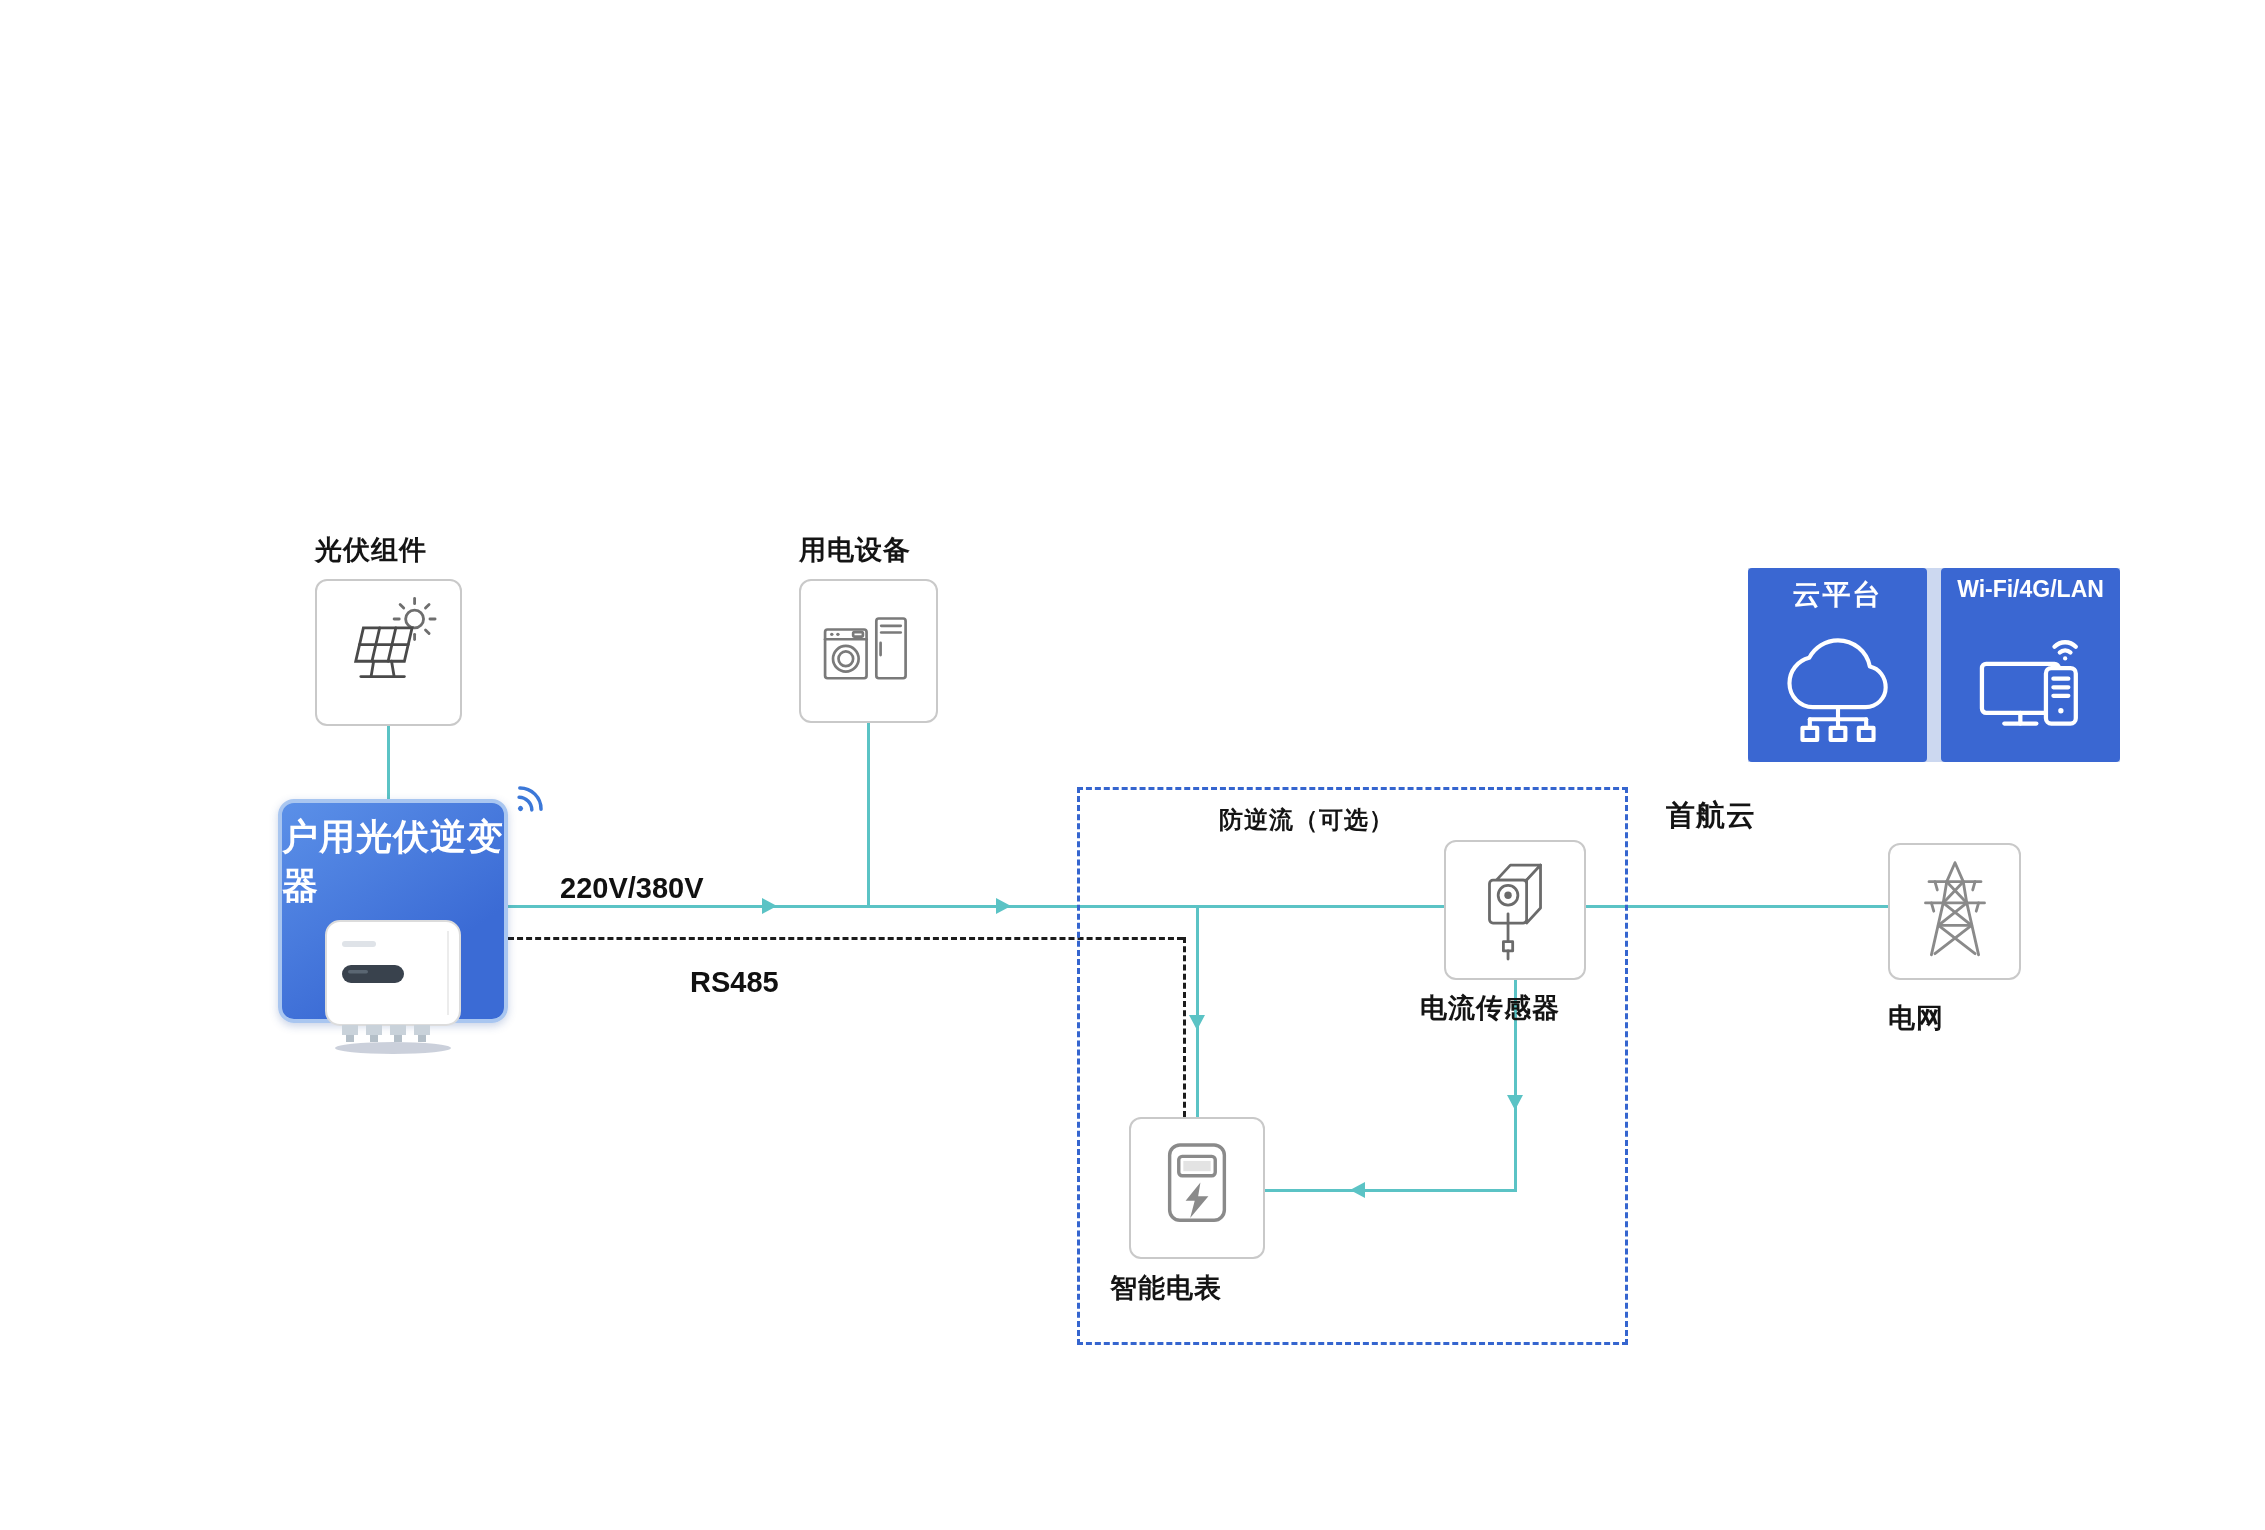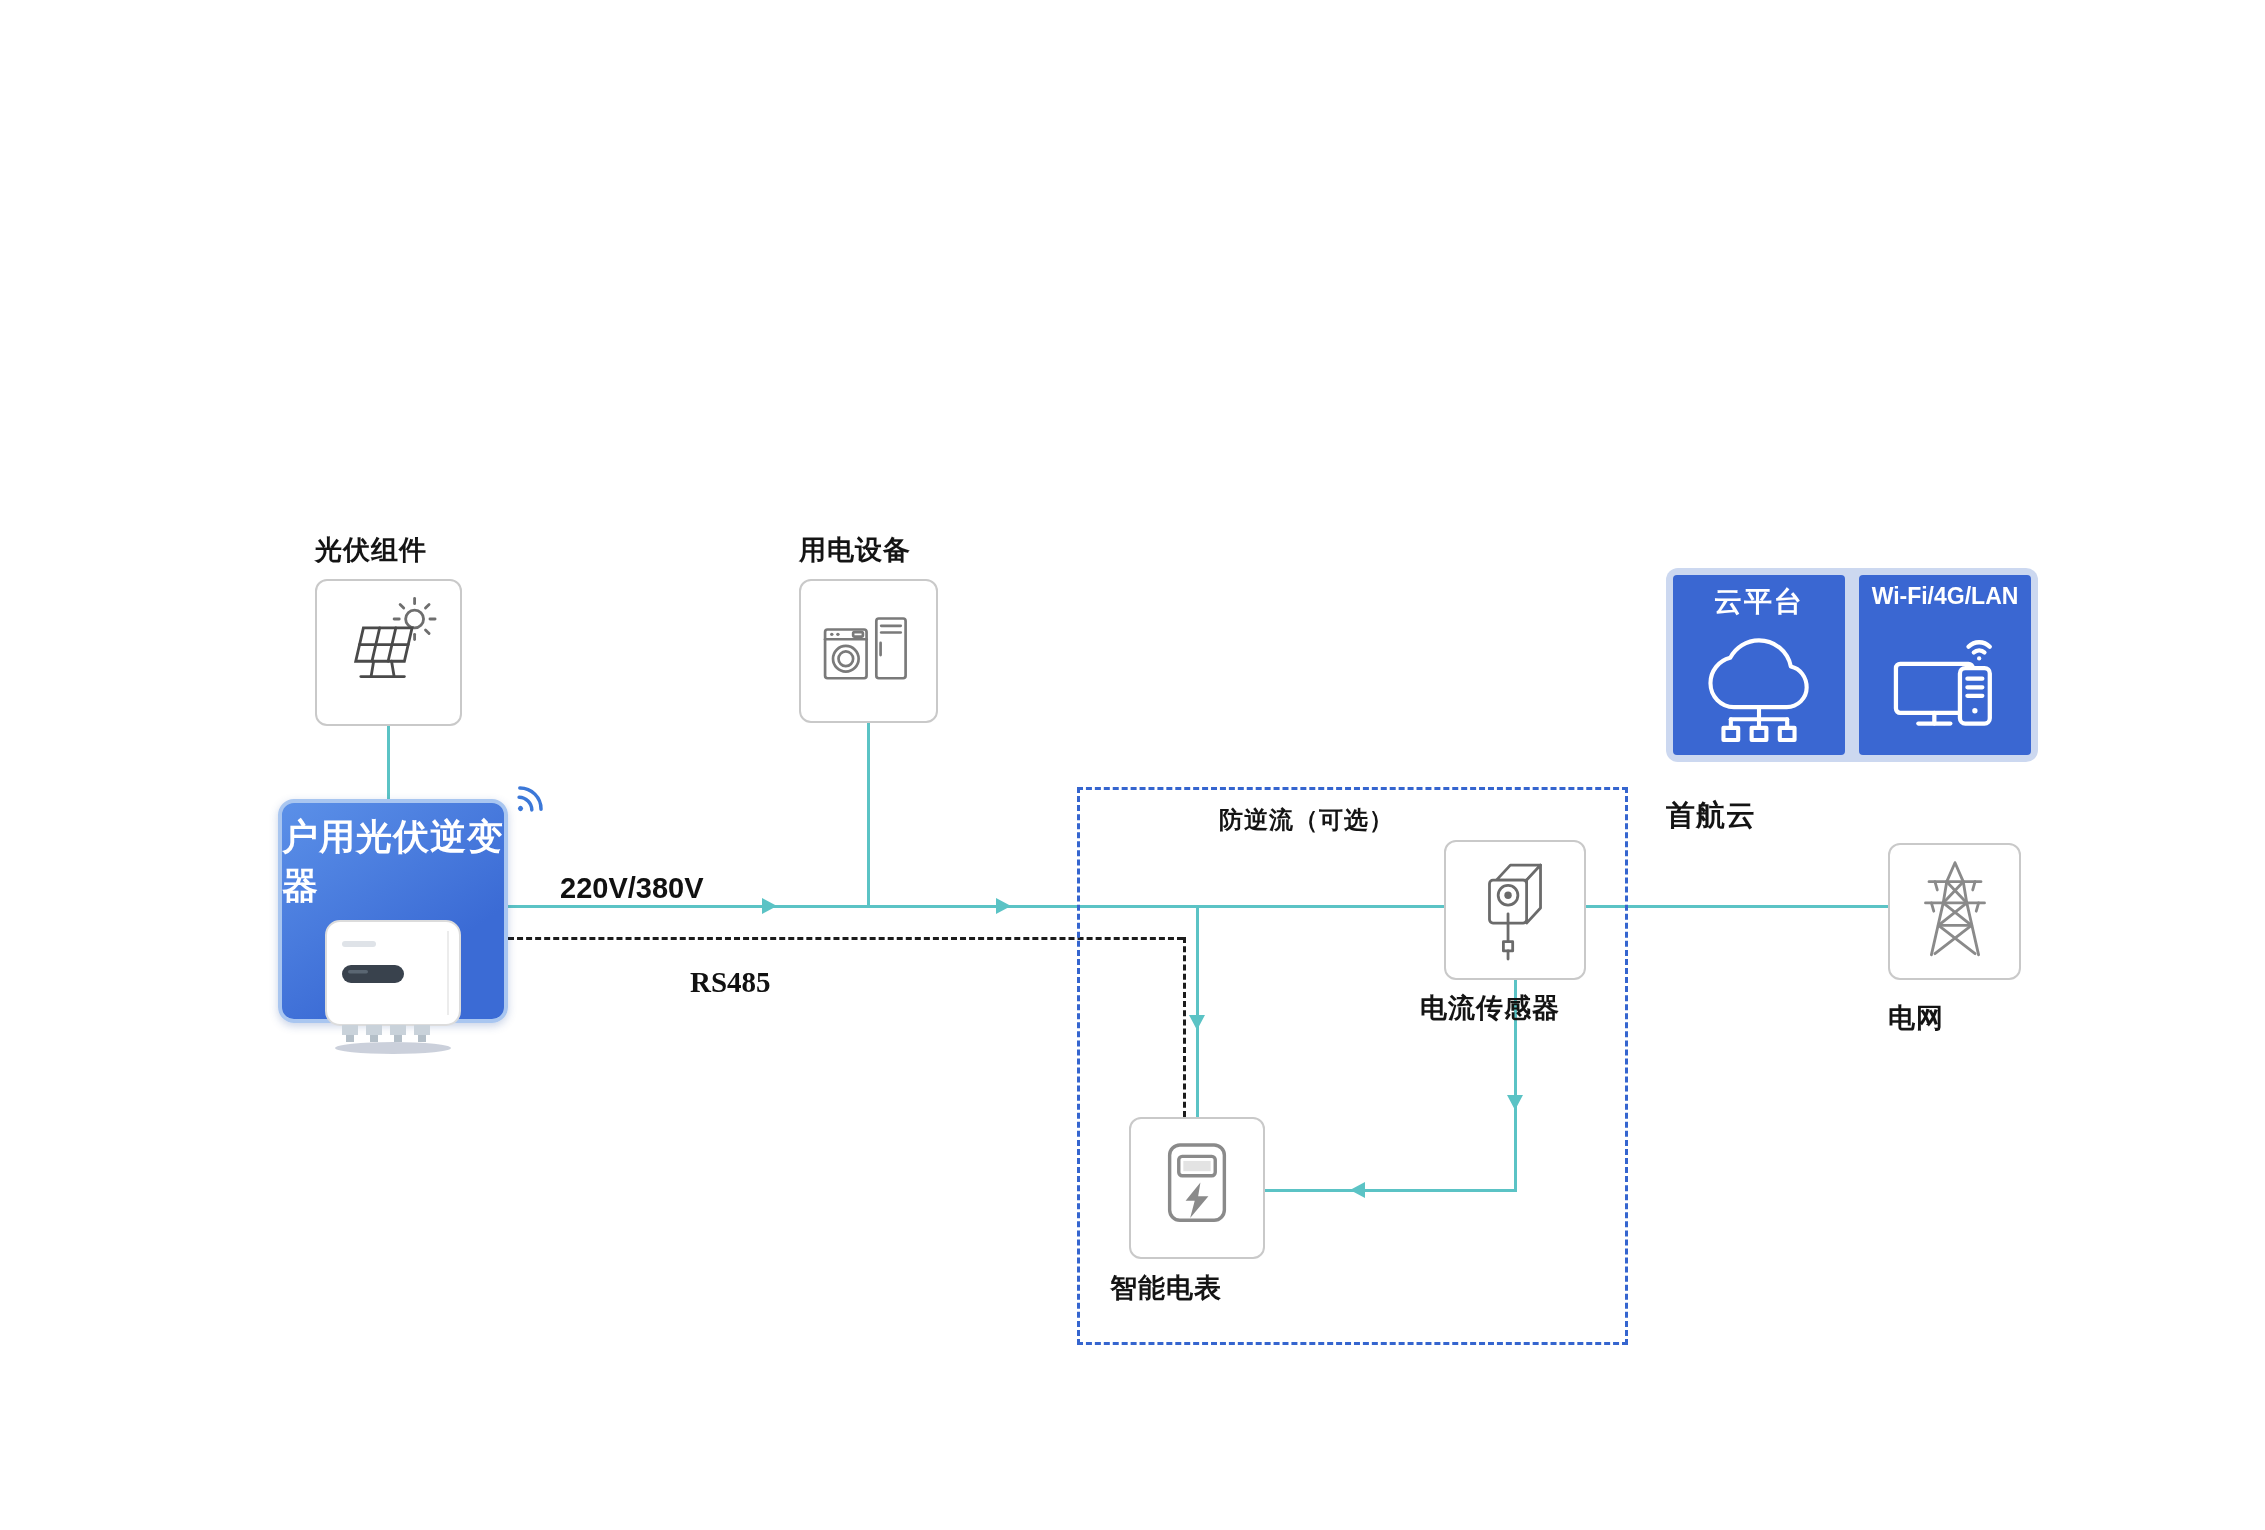--- a/index.html
+++ b/index.html
@@ -30,22 +30,22 @@
                   border:4px solid #a9c6f0; border-radius:16px; z-index:3;
                   display:flex; flex-direction:column; align-items:center;
                   box-shadow:0 3px 8px rgba(40,80,160,0.25); }
   .inverter-title { color:#ffffff; font-weight:700; font-size:36px; margin-top:10px; letter-spacing:1px;font-family:Liberation Mono, monospace; }
 
   .anti-backflow { position:absolute; left:1077px; top:787px; width:551px; height:558px;
                    border:3px dashed #3565cf; z-index:1; }
   .anti-backflow-label { position:absolute; top:14px; left:-46px; width:100%; text-align:center;
                          font-weight:700; font-size:24px; color:#141414; letter-spacing:1px; }
 
-  .cloud-wrap { position:absolute; left:1666px; top:568px; width:372px; height:194px;
-                background:#ccd8f0; border-radius:12px; display:flex; gap:14px; padding:7px; z-index:3; }
+  .cloud-wrap { position:absolute; left:1748px; top:568px; width:372px; height:194px;
+                background:#ccd8f0; border-radius:0; display:flex; gap:14px; z-index:3; }
   .cloud-card { flex:1; background:#3a67d2; border-radius:4px; display:flex; flex-direction:column; align-items:center; }
   .cloud-card-title { color:#ffffff; font-weight:700; margin-top:8px; }
   .t-big { font-size:28px; letter-spacing:2px; }
   .t-small { font-size:23px; }
   .cloud-card-icon { flex:1; display:flex; align-items:center; justify-content:center; }
 
   .wifi-signal { position:absolute; left:505px; top:776px; width:48px; height:48px; transform:rotate(45deg); z-index:4; }
 </style>
 </head>
 <body>
@@ -62,21 +62,21 @@
   <div class="dash-h" style="left:508px; top:937px; width:675px;"></div>
   <div class="dash-v" style="left:1183px; top:937px; height:180px;"></div>
 
   <div class="arrow right" style="left:762px;  top:898px;"></div>
   <div class="arrow right" style="left:996px;  top:898px;"></div>
   <div class="arrow down" style="left:1189px; top:1015px;"></div>
   <div class="arrow down" style="left:1507px; top:1095px;"></div>
   <div class="arrow left" style="left:1350px; top:1182px;"></div>
 
   <div class="edge-label" style="left:560px; top:856px; width:190px;">220V/380V</div>
-  <div class="edge-label" style="left:690px; top:950px; width:175px;font-family:Liberation Serif, serif;">RS485</div>
+  <div class="edge-label" style="left:690px; top:950px; width:175px;">RS485</div>
 
   <div class="anti-backflow">
     <div class="anti-backflow-label">防逆流（可选）</div>
   </div>
 
   <div class="node-label" style="left:315px; top:532px; width:147px;">光伏组件</div>
   <div class="device-box" style="left:315px; top:579px; width:147px; height:147px;">
     <span>
       <svg width="128" height="128" viewBox="0 0 100 100" fill="none" stroke="#4a4a4a" stroke-width="2.2" stroke-linecap="round">
         <circle cx="70" cy="25" r="7" stroke="#6e6e6e"></circle>

